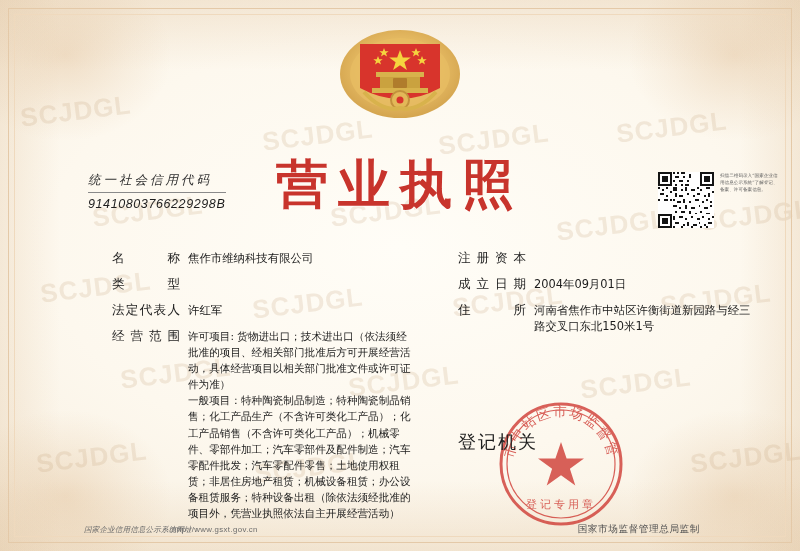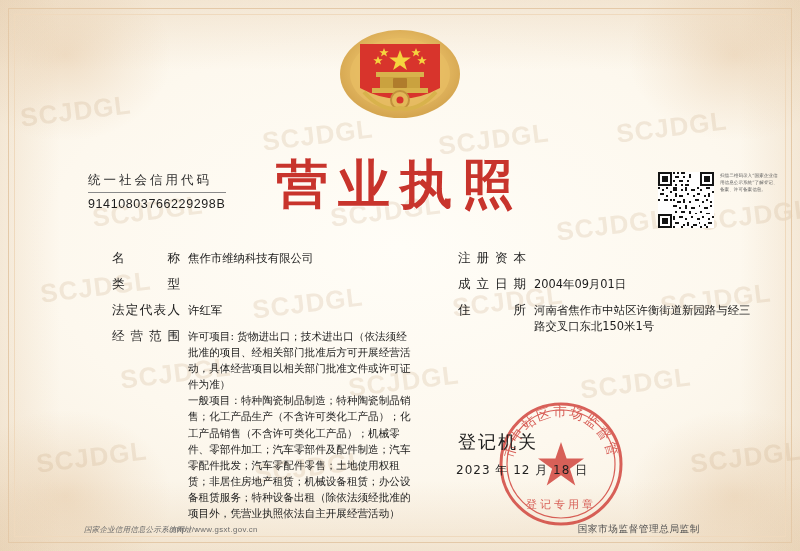--- a/index.html
+++ b/index.html
@@ -77,20 +77,21 @@
     letter-spacing: 10px;
     color: #c8342c;
     text-shadow: 0 1px 0 rgba(255,255,255,0.6);
     white-space: nowrap;
   }
 
   
   .code-block {
     position: absolute; left: 88px; top: 172px;
     text-align: left;
+    font-style: italic;
   }
   .code-label {
     font-size: 12.5px; color: #2f2f2f; letter-spacing: 3px; white-space: nowrap;
   }
   .code-underline {
     width: 138px; height: 1px; background: #8a8a8a; margin: 3px 0 4px 0;
   }
   .code-value {
     font-family: "Liberation Sans", sans-serif;
     font-size: 12.5px; color: #1d1d1d; letter-spacing: 0.6px; white-space: nowrap;
@@ -415,19 +416,18 @@
         <polygon points="66,44 71.6,60.6 89,60.6 74.9,70.8 80.3,87.4 66,77.2 51.7,87.4 57.1,70.8 43,60.6 60.4,60.6"></polygon>
       </g>
       <path id="sealArc" d="M 18 66 A 48 48 0 0 1 114 66" fill="none"></path>
       <text font-size="13.5" fill="#cf3b34" font-family="'DejaVu Sans', sans-serif" letter-spacing="2">
         <textPath href="#sealArc" startOffset="50%" text-anchor="middle">焦作市中站区市场监督管理局</textPath>
       </text>
       <text x="66" y="110" font-size="11" fill="#cf3b34" text-anchor="middle" font-family="'DejaVu Sans', sans-serif" letter-spacing="3">登记专用章</text>
     </svg>
   </div>
   <div class="registry">登记机关</div>
-  <div class="reg-date">2023 年 12 月 18 日</div>
 
   <div class="footer-left">国家企业信用信息公示系统网址：</div>
   <div class="footer-url">http://www.gsxt.gov.cn</div>
   <div class="footer-right">国家市场监督管理总局监制</div>
 
 </div>
 
 </body></html>

